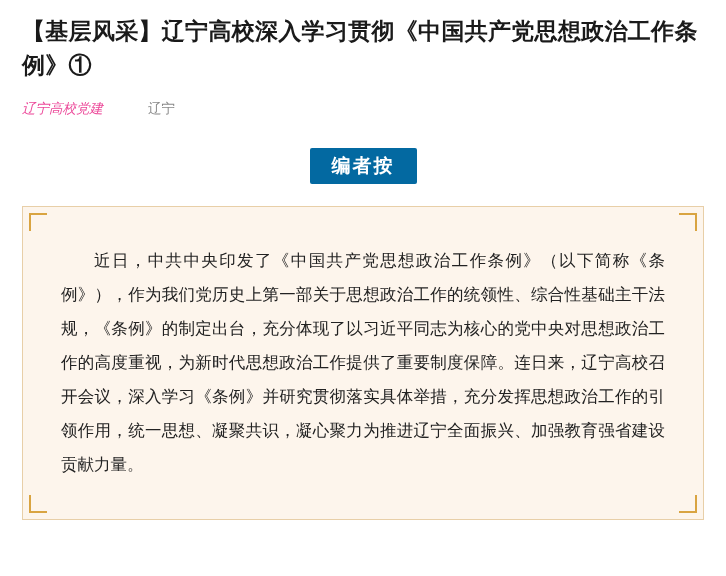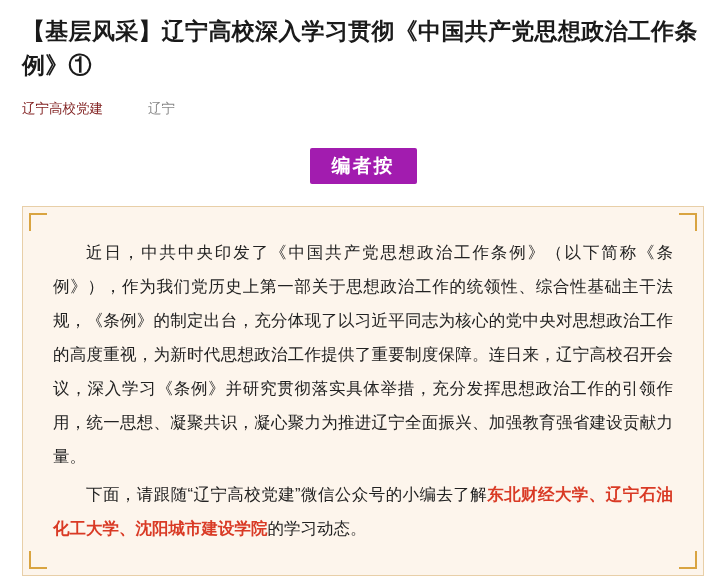--- a/index.html
+++ b/index.html
@@ -32,36 +32,37 @@
   }
   .meta-row {
     display: flex;
     align-items: center;
     gap: 18px;
     font-size: 13.5px;
     color: #8a8a8a;
     margin-bottom: 30px;
   }
   .meta-source {
-    color: #7f1d1d;
+    color: #ec4899;
+    font-style: italic;
   }
   .meta-date {
     color: #8a8a8a;
   }
   .meta-region {
     color: #8a8a8a;
     margin-left: 27px;
   }
   .editor-note-wrap {
     display: flex;
     justify-content: center;
     margin-bottom: 22px;
   }
   .editor-note {
-    background: #a21caf;
+    background: #0369a1;
     color: #ffffff;
     font-size: 19px;
     font-weight: bold;
     letter-spacing: 2px;
     padding: 8px 22px 9px 22px;
     line-height: 1;
     border-radius: 2px;
   }
   .note-box {
     position: relative;
@@ -107,21 +108,21 @@
     right: 6px;
     border-bottom: 2px solid #d9a441;
     border-right: 2px solid #d9a441;
   }
   .note-para {
     font-size: 16.5px;
     line-height: 34px;
     color: #222222;
     text-align: justify;
     text-indent: 2em;
-    margin: 4px;
+    margin: 12px;
     word-break: break-all;
   }
   .note-para + .note-para {
     margin-top: 4px;
   }
   .hl {
     color: #d93a25;
     font-weight: bold;
   }
 </style>
@@ -140,18 +141,15 @@
   <div class="editor-note-wrap">
     <span class="editor-note">编者按</span>
   </div>
 
   <div class="note-box">
     <span class="corner-bl"></span>
     <span class="corner-br"></span>
 
     <p class="note-para">近日，中共中央印发了《中国共产党思想政治工作条例》（以下简称《条例》），作为我们党历史上第一部关于思想政治工作的统领性、综合性基础主干法规，《条例》的制定出台，充分体现了以习近平同志为核心的党中央对思想政治工作的高度重视，为新时代思想政治工作提供了重要制度保障。连日来，辽宁高校召开会议，深入学习《条例》并研究贯彻落实具体举措，充分发挥思想政治工作的引领作用，统一思想、凝聚共识，凝心聚力为推进辽宁全面振兴、加强教育强省建设贡献力量。</p>
 
-    <p class="note-para">
-      <span>下面，请跟随“辽宁高校党建”微信公众号的小编去了解</span><span class="hl">东北财经大学、辽宁石油化工大学、沈阳城市建设学院</span><span>的学习动态。</span>
-    </p>
   </div>
 
 </div>
 
 </body></html>

